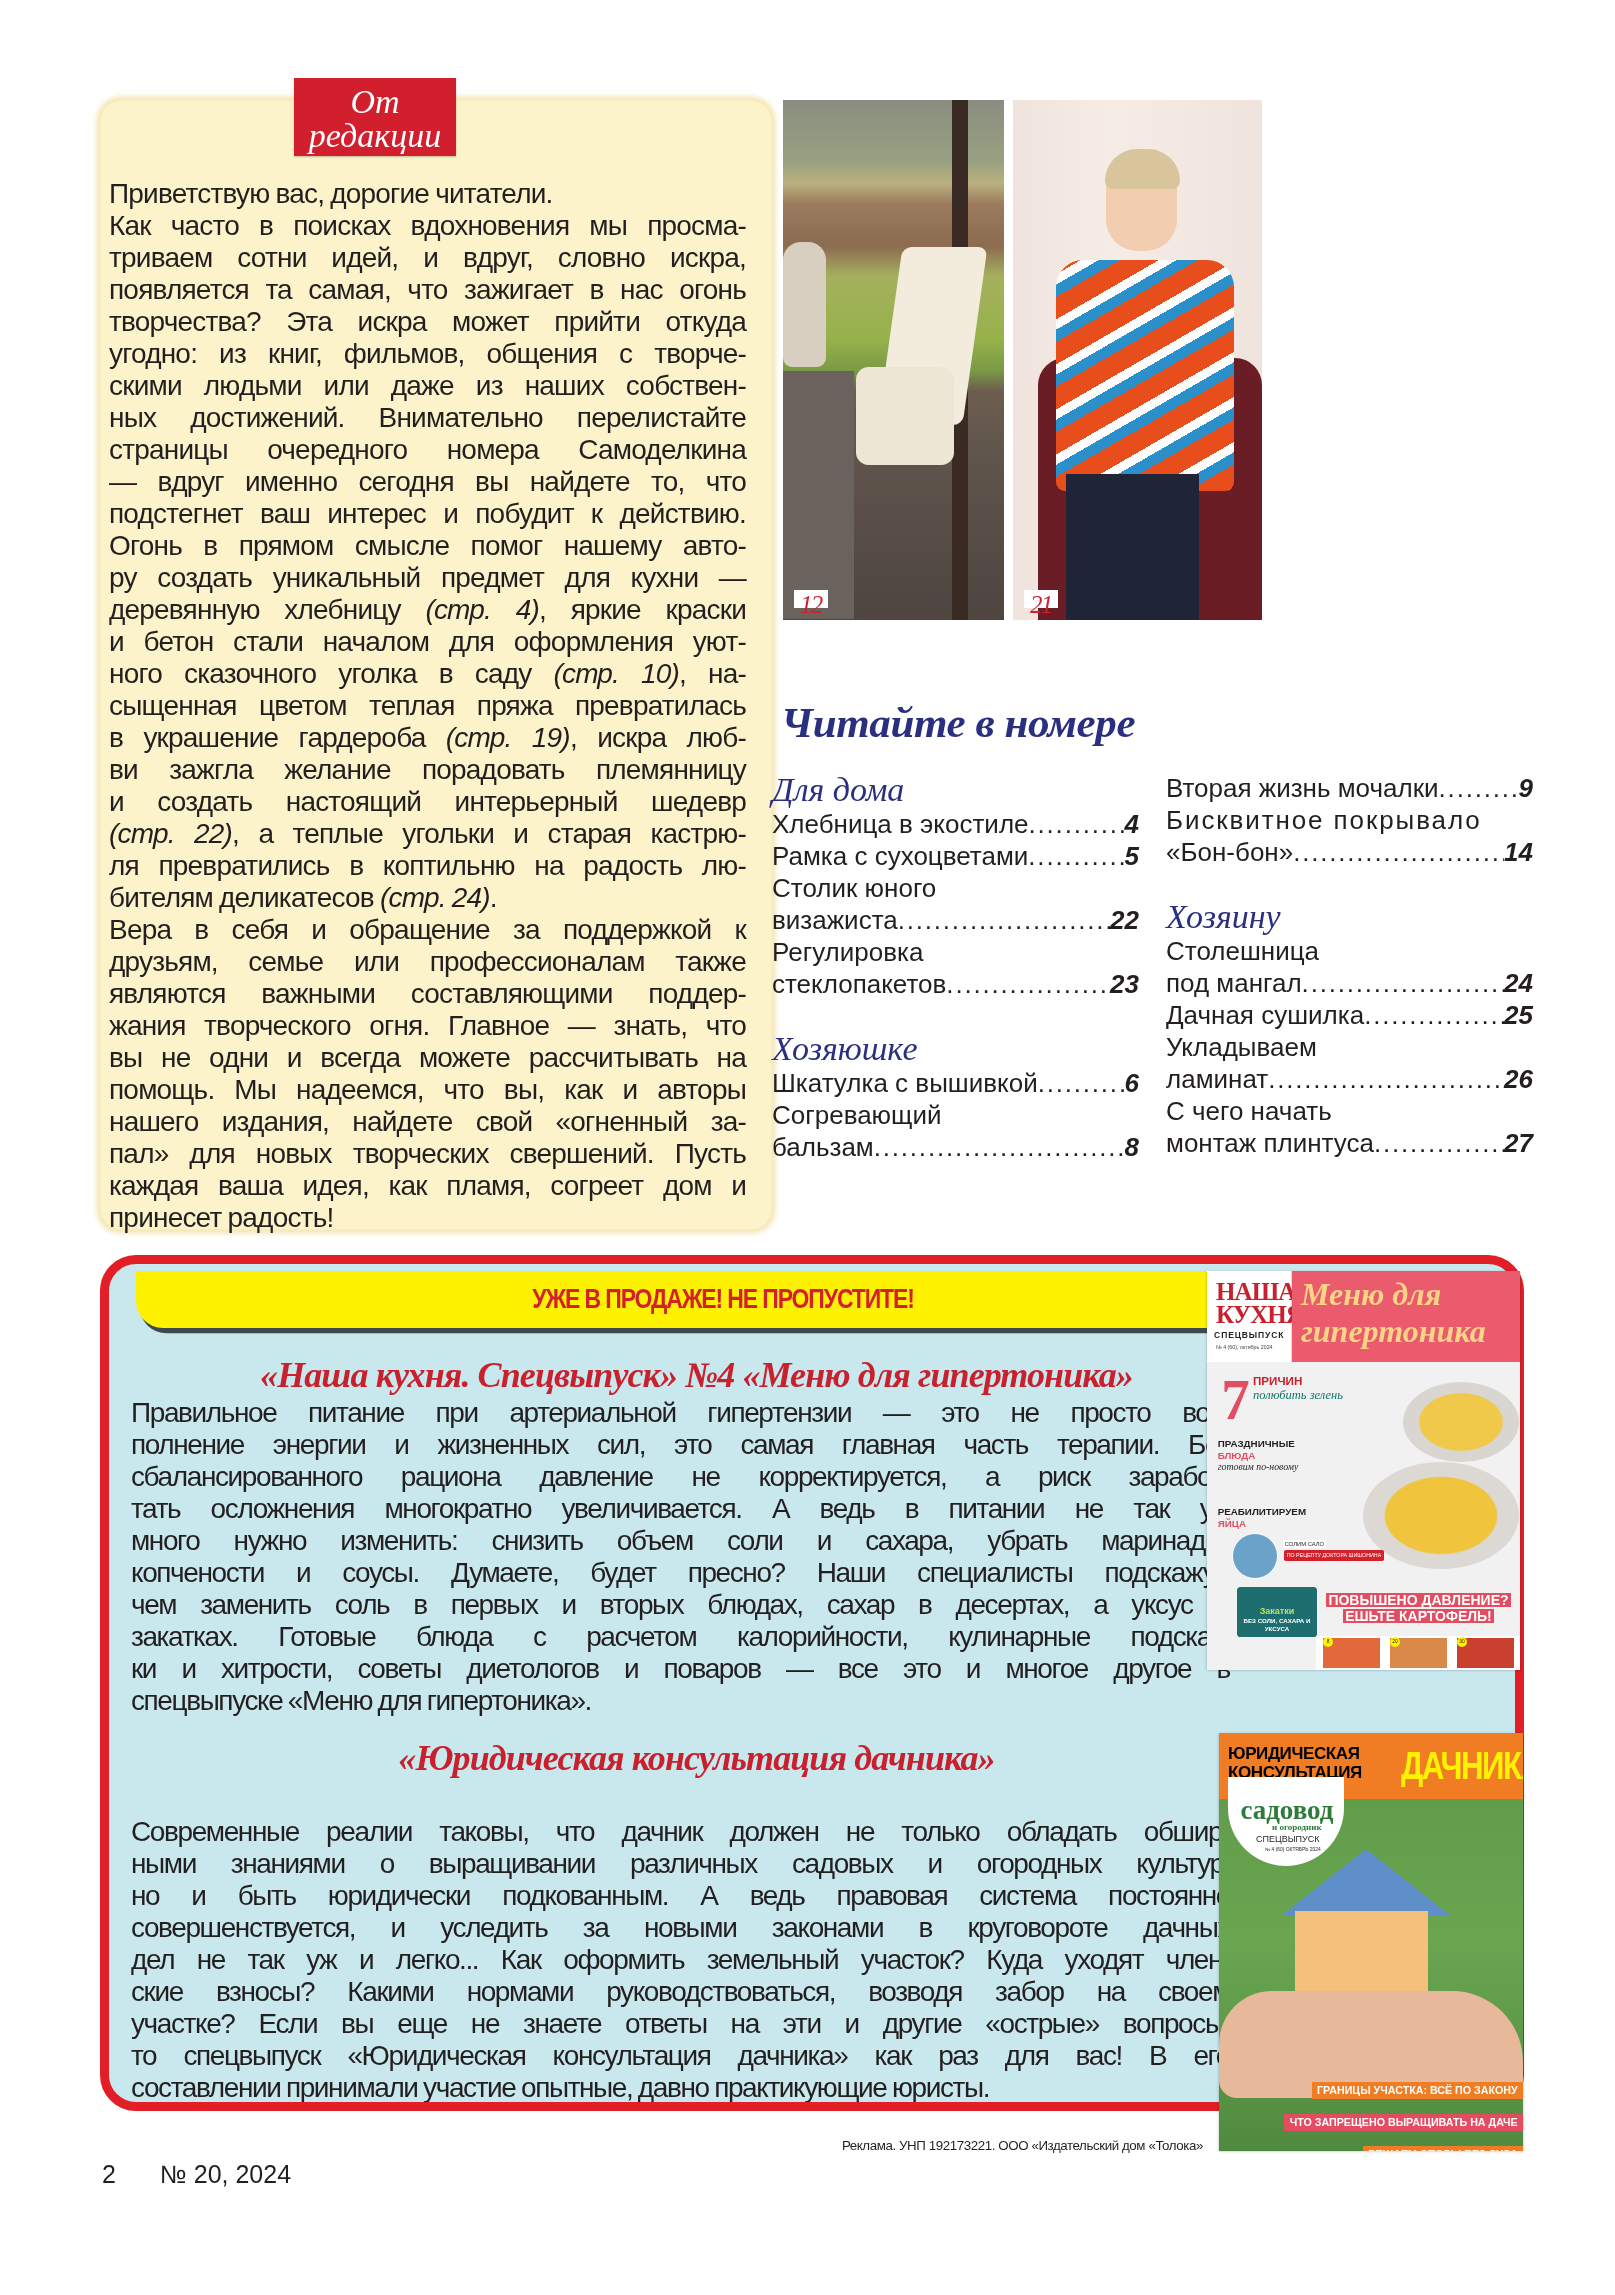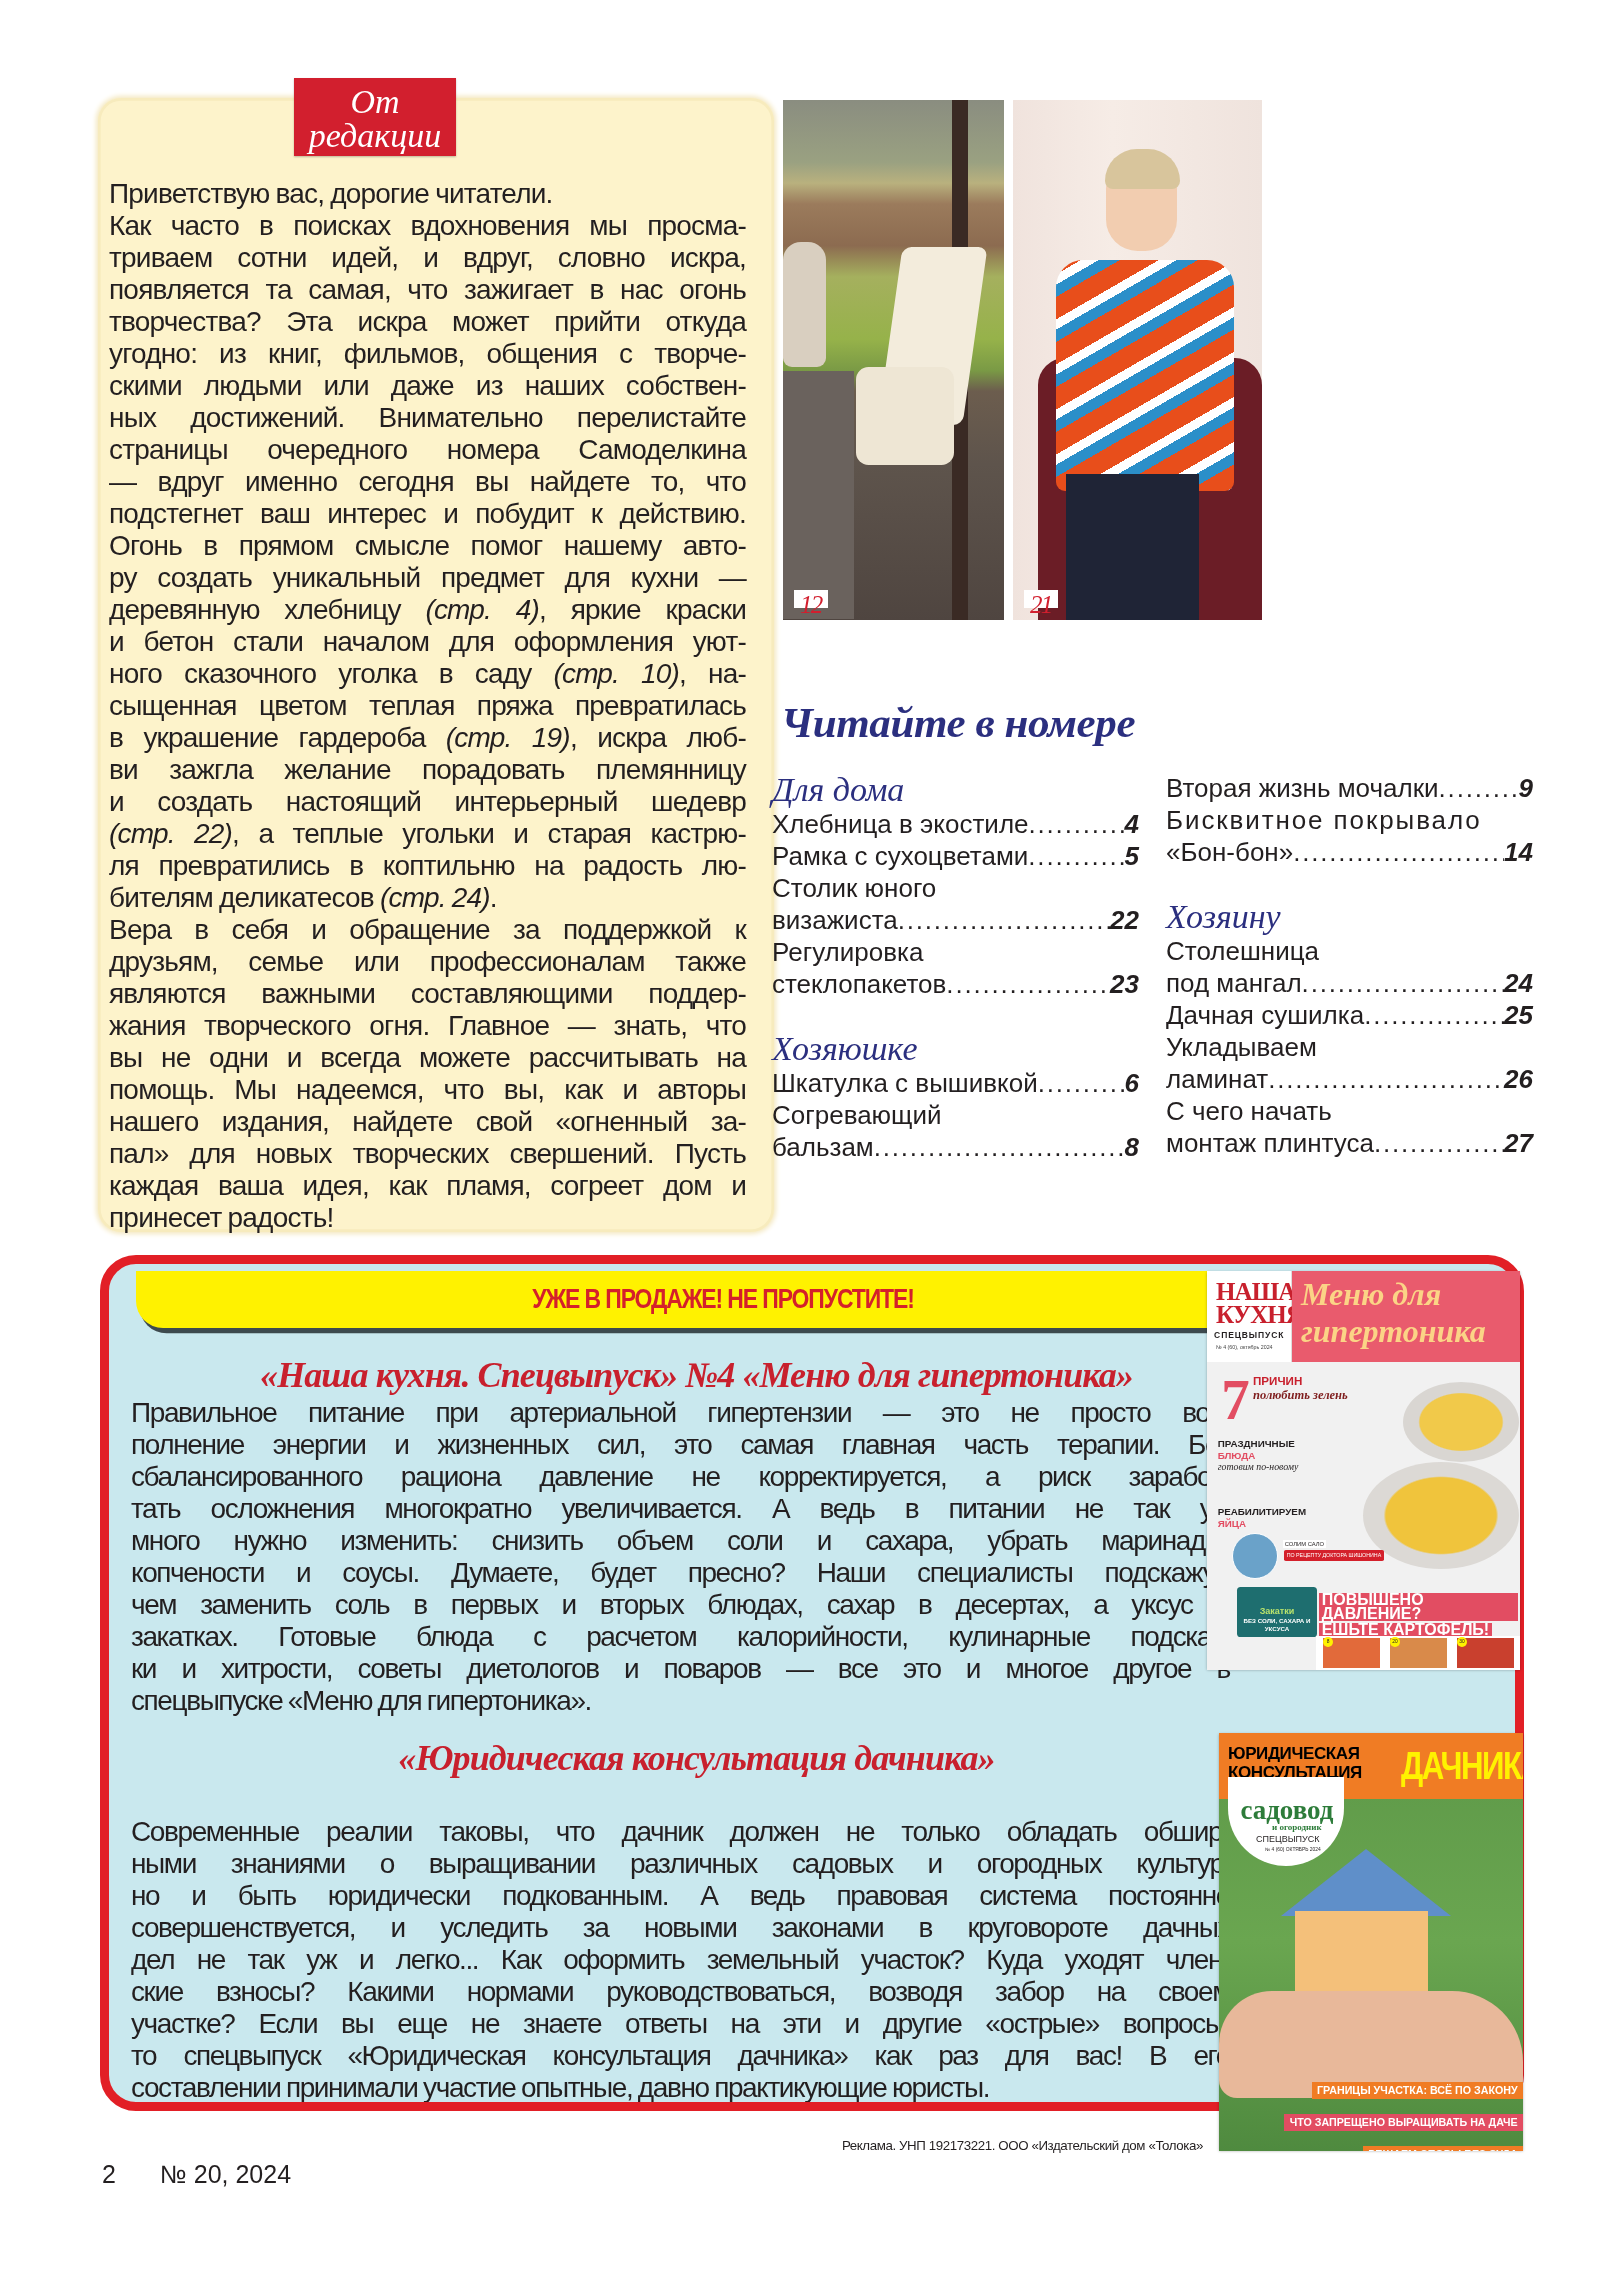--- a/index.html
+++ b/index.html
@@ -111,32 +111,32 @@
   .cover { position: absolute; overflow: hidden; box-shadow: 0 0.9px 2.7px rgba(0,0,0,.3); }
   .cover-1 { left: 1207px; top: 1271px; width: 313px; height: 399px; background: #f1f1f1; }
   .cover-1 .brand { position:absolute; left:0; top:0; width:85px; height:91px; background:#fff; border-right:0.9px solid #ddd; }
   .cover-1 .brand-name { position:absolute; left:9px; top:9px; width:75px; font-family:"Liberation Serif", serif; font-weight:bold; color:#c8202d; font-size:25px; line-height:23px; letter-spacing:-0.9px; }
   .cover-1 .brand-sub { position:absolute; left:7.1px; top:59px; font-size:8.5px; font-weight:bold; letter-spacing:0.9px; color:#231f20; }
   .cover-1 .brand-date { position:absolute; left:9px; top:73px; font-size:5.3px; color:#444; }
   .cover-1 .title-bar { position:absolute; left:85px; top:0; width:228px; height:91px; background:#e95b6d; }
   .cover-1 .title-text { position:absolute; left:9px; top:5.3px; font-family:"Liberation Serif", serif; font-style:italic; font-weight:bold; color:#fbd486; font-size:32px; line-height:37px; }
   .cover-1 .seven { position:absolute; left:14.2px; top:100px; font-family:"Liberation Serif", serif; font-weight:bold; color:#e24d62; font-size:57px; line-height:57px; }
   .cover-1 .reasons { position:absolute; left:46px; top:103px; color:#c8202d; font-weight:bold; font-size:11.6px; line-height:14.2px; }
-  .cover-1 .reasons i { display:block; color:#7f1d1d; font-family:"Liberation Serif", serif; font-weight:bold; font-size:12.5px; }
+  .cover-1 .reasons i { display:block; color:#0f766e; font-family:"Liberation Serif", serif; font-weight:normal; font-size:12.5px; }
   .cover-1 .kicker { position:absolute; left:10.7px; font-size:9.8px; font-weight:bold; line-height:11.6px; color:#231f20; }
   .cover-1 .kicker em { display:block; color:#e24d62; font-style:normal; }
   .cover-1 .kicker i { display:block; font-weight:normal; font-family:"Liberation Serif", serif; font-size:9.8px; }
   .cover-1 .soup1 { position:absolute; left:196px; top:111px; width:116px; height:80px; border-radius:50%; background: radial-gradient(ellipse at center, #f1c94a 0 50%, #d9d6d2 52% 100%); }
   .cover-1 .soup2 { position:absolute; left:156px; top:191px; width:156px; height:107px; border-radius:50%; background: radial-gradient(ellipse at center, #f0c43c 0 50%, #dcd9d5 52% 100%); }
   .cover-1 .doctor { position:absolute; left:25px; top:262px; width:46px; height:46px; border-radius:50%; background:#6aa2c9; border:1.8px solid #fff; }
   .cover-1 .doc-label { position:absolute; left:76px; top:269px; font-size:5.8px; color:#231f20; background:#fff; padding:0.9px 1.8px; }
   .cover-1 .doc-label2 { position:absolute; left:77px; top:279px; font-size:5.3px; color:#fff; background:#d4202b; padding:1.8px 2.7px; line-height:7.1px; border-radius:1.8px; }
   .cover-1 .zakatki { position:absolute; left:30px; top:316px; width:80px; height:50px; background:#1e6e6f; border-radius:3.6px; color:#fff; font-size:6.2px; font-weight:bold; text-align:center; line-height:8px; padding-top:19px; }
   .cover-1 .zakatki b { display:block; color:#b8e26c; font-size:9px; line-height:10.7px; }
-  .cover-1 .pressure { position:absolute; left:112px; top:322px; width:199px; color:#fff; font-size:16px; font-weight:bold; line-height:14.2px; text-align:left; }
+  .cover-1 .pressure { position:absolute; left:112px; top:322px; width:199px; color:#fff; font-size:14px; font-weight:bold; line-height:14.2px; text-align:center; }
   .cover-1 .pressure span { display:inline-block; background:#e24d62; padding:0 2.7px; margin-bottom:1.8px; }
   .cover-1 .thumbs { position:absolute; left:109px; top:365px; width:205px; height:34px; background:#fff; }
   .cover-1 .thumb { position:absolute; top:1.8px; width:57px; height:30px; background:#e26a3a; }
   .cover-1 .badge-num { position:absolute; width:9.8px; height:9.8px; border-radius:50%; background:#fff200; font-size:4.9px; line-height:9.8px; text-align:center; color:#231f20; }
 
   .cover-2 { left: 1219px; top: 1733px; width: 304px; height: 418px; background: linear-gradient(180deg, #5d9848 0%, #6aa650 50%, #4f8a3f 100%); }
   .cover-2 .top { position:absolute; left:0; top:0; width:304px; height:66px; background:#f07c24; }
   .cover-2 .top-l { position:absolute; left:9px; top:10.7px; color:#000000; font-weight:bold; font-size:17px; line-height:19.6px; letter-spacing:-0.4px; }
   .cover-2 .top-r { position:absolute; left:182px; top:10.7px; color:#fff200; font-weight:bold; font-size:39px; line-height:44px; letter-spacing:-1.8px; transform:scaleX(0.8); transform-origin:left; }
   .cover-2 .logo-circle { position:absolute; left:9px; top:44px; width:116px; height:89px; border-radius:0 0 62px 62px; background:#fff; }

